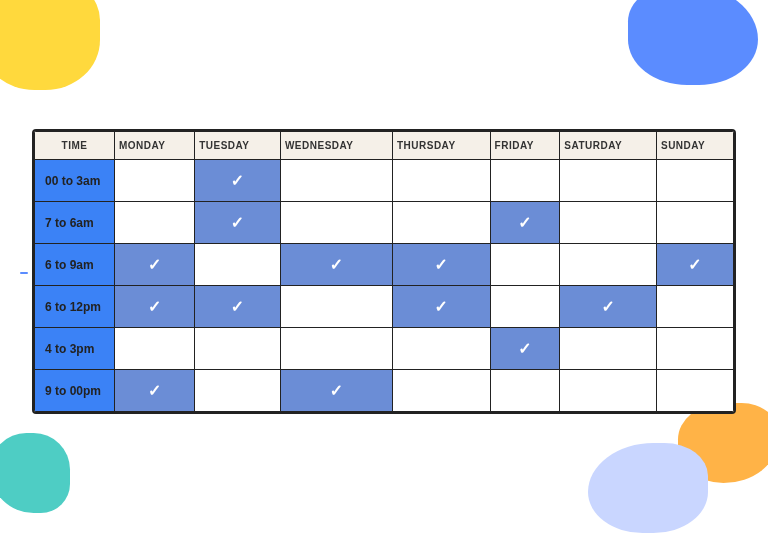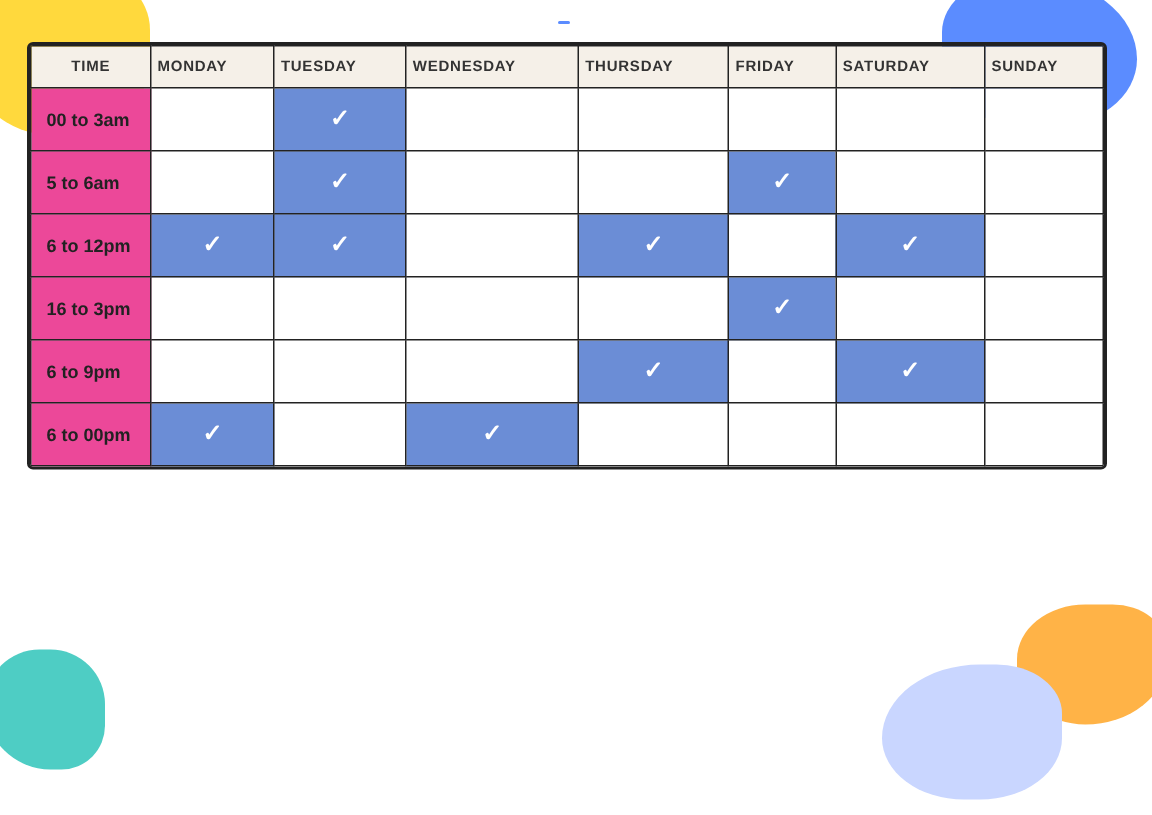--- a/index.html
+++ b/index.html
@@ -48,21 +48,21 @@
       background: #C9D6FF;
       bottom: 10px; right: 60px;
       border-radius: 60% 40% 50% 50%;
     }
 
     .page-container {
       position: relative;
       width: 768px;
       height: 543px;
       display: flex;
-      flex-direction: column;
+      flex-direction: row;
       align-items: center;
       padding: 10px 32px 10px 20px;
     }
 
     .brand-header {
       display: flex;
       align-items: center;
       gap: 4px;
       margin-bottom: 2px;
       margin-top: 4px;
@@ -132,21 +132,21 @@
       font-weight: 600;
       color: #333;
       height: 42px;
     }
 
     tbody tr td:first-child {
       text-align: left;
       padding-left: 10px;
       font-size: 12px;
       font-weight: 700;
-      background: #ec4899;
+      background: #3b82f6;
       color: #222;
     }
 
     .cell-checked {
       background: #6B8DD6;
     }
 
     .cell-white {
       background: #fff;
     }
@@ -195,61 +195,61 @@
             <td>00 to 3am</td>
             <td class="cell-white"></td>
             <td class="cell-checked"><span class="checkmark">✓</span></td>
             <td class="cell-white"></td>
             <td class="cell-white"></td>
             <td class="cell-white"></td>
             <td class="cell-white"></td>
             <td class="cell-white"></td>
           </tr>
           <tr>
-            <td>5 to 6am</td>
-            <td class="cell-white"></td>
-            <td class="cell-checked"><span class="checkmark">✓</span></td>
-            <td class="cell-white"></td>
-            <td class="cell-white"></td>
-            <td class="cell-checked"><span class="checkmark">✓</span></td>
-            <td class="cell-white"></td>
-            <td class="cell-white"></td>
+            <td>7 to 6am</td>
+            <td class="cell-white"></td>
+            <td class="cell-checked"><span class="checkmark">✓</span></td>
+            <td class="cell-white"></td>
+            <td class="cell-white"></td>
+            <td class="cell-checked"><span class="checkmark">✓</span></td>
+            <td class="cell-white"></td>
+            <td class="cell-white"></td>
+          </tr>
+          <tr>
+            <td>6 to 9am</td>
+            <td class="cell-checked"><span class="checkmark">✓</span></td>
+            <td class="cell-white"></td>
+            <td class="cell-checked"><span class="checkmark">✓</span></td>
+            <td class="cell-checked"><span class="checkmark">✓</span></td>
+            <td class="cell-white"></td>
+            <td class="cell-white"></td>
+            <td class="cell-checked"><span class="checkmark">✓</span></td>
           </tr>
           <tr>
             <td>6 to 12pm</td>
             <td class="cell-checked"><span class="checkmark">✓</span></td>
             <td class="cell-checked"><span class="checkmark">✓</span></td>
             <td class="cell-white"></td>
             <td class="cell-checked"><span class="checkmark">✓</span></td>
             <td class="cell-white"></td>
             <td class="cell-checked"><span class="checkmark">✓</span></td>
             <td class="cell-white"></td>
           </tr>
           <tr>
-            <td>16 to 3pm</td>
-            <td class="cell-white"></td>
-            <td class="cell-white"></td>
-            <td class="cell-white"></td>
-            <td class="cell-white"></td>
-            <td class="cell-checked"><span class="checkmark">✓</span></td>
-            <td class="cell-white"></td>
-            <td class="cell-white"></td>
-          </tr>
-          <tr>
-            <td>6 to 9pm</td>
-            <td class="cell-white"></td>
-            <td class="cell-white"></td>
-            <td class="cell-white"></td>
-            <td class="cell-checked"><span class="checkmark">✓</span></td>
-            <td class="cell-white"></td>
-            <td class="cell-checked"><span class="checkmark">✓</span></td>
-            <td class="cell-white"></td>
-          </tr>
-          <tr>
-            <td>6 to 00pm</td>
+            <td>4 to 3pm</td>
+            <td class="cell-white"></td>
+            <td class="cell-white"></td>
+            <td class="cell-white"></td>
+            <td class="cell-white"></td>
+            <td class="cell-checked"><span class="checkmark">✓</span></td>
+            <td class="cell-white"></td>
+            <td class="cell-white"></td>
+          </tr>
+          <tr>
+            <td>9 to 00pm</td>
             <td class="cell-checked"><span class="checkmark">✓</span></td>
             <td class="cell-white"></td>
             <td class="cell-checked"><span class="checkmark">✓</span></td>
             <td class="cell-white"></td>
             <td class="cell-white"></td>
             <td class="cell-white"></td>
             <td class="cell-white"></td>
           </tr>
         </tbody>
     </table>

